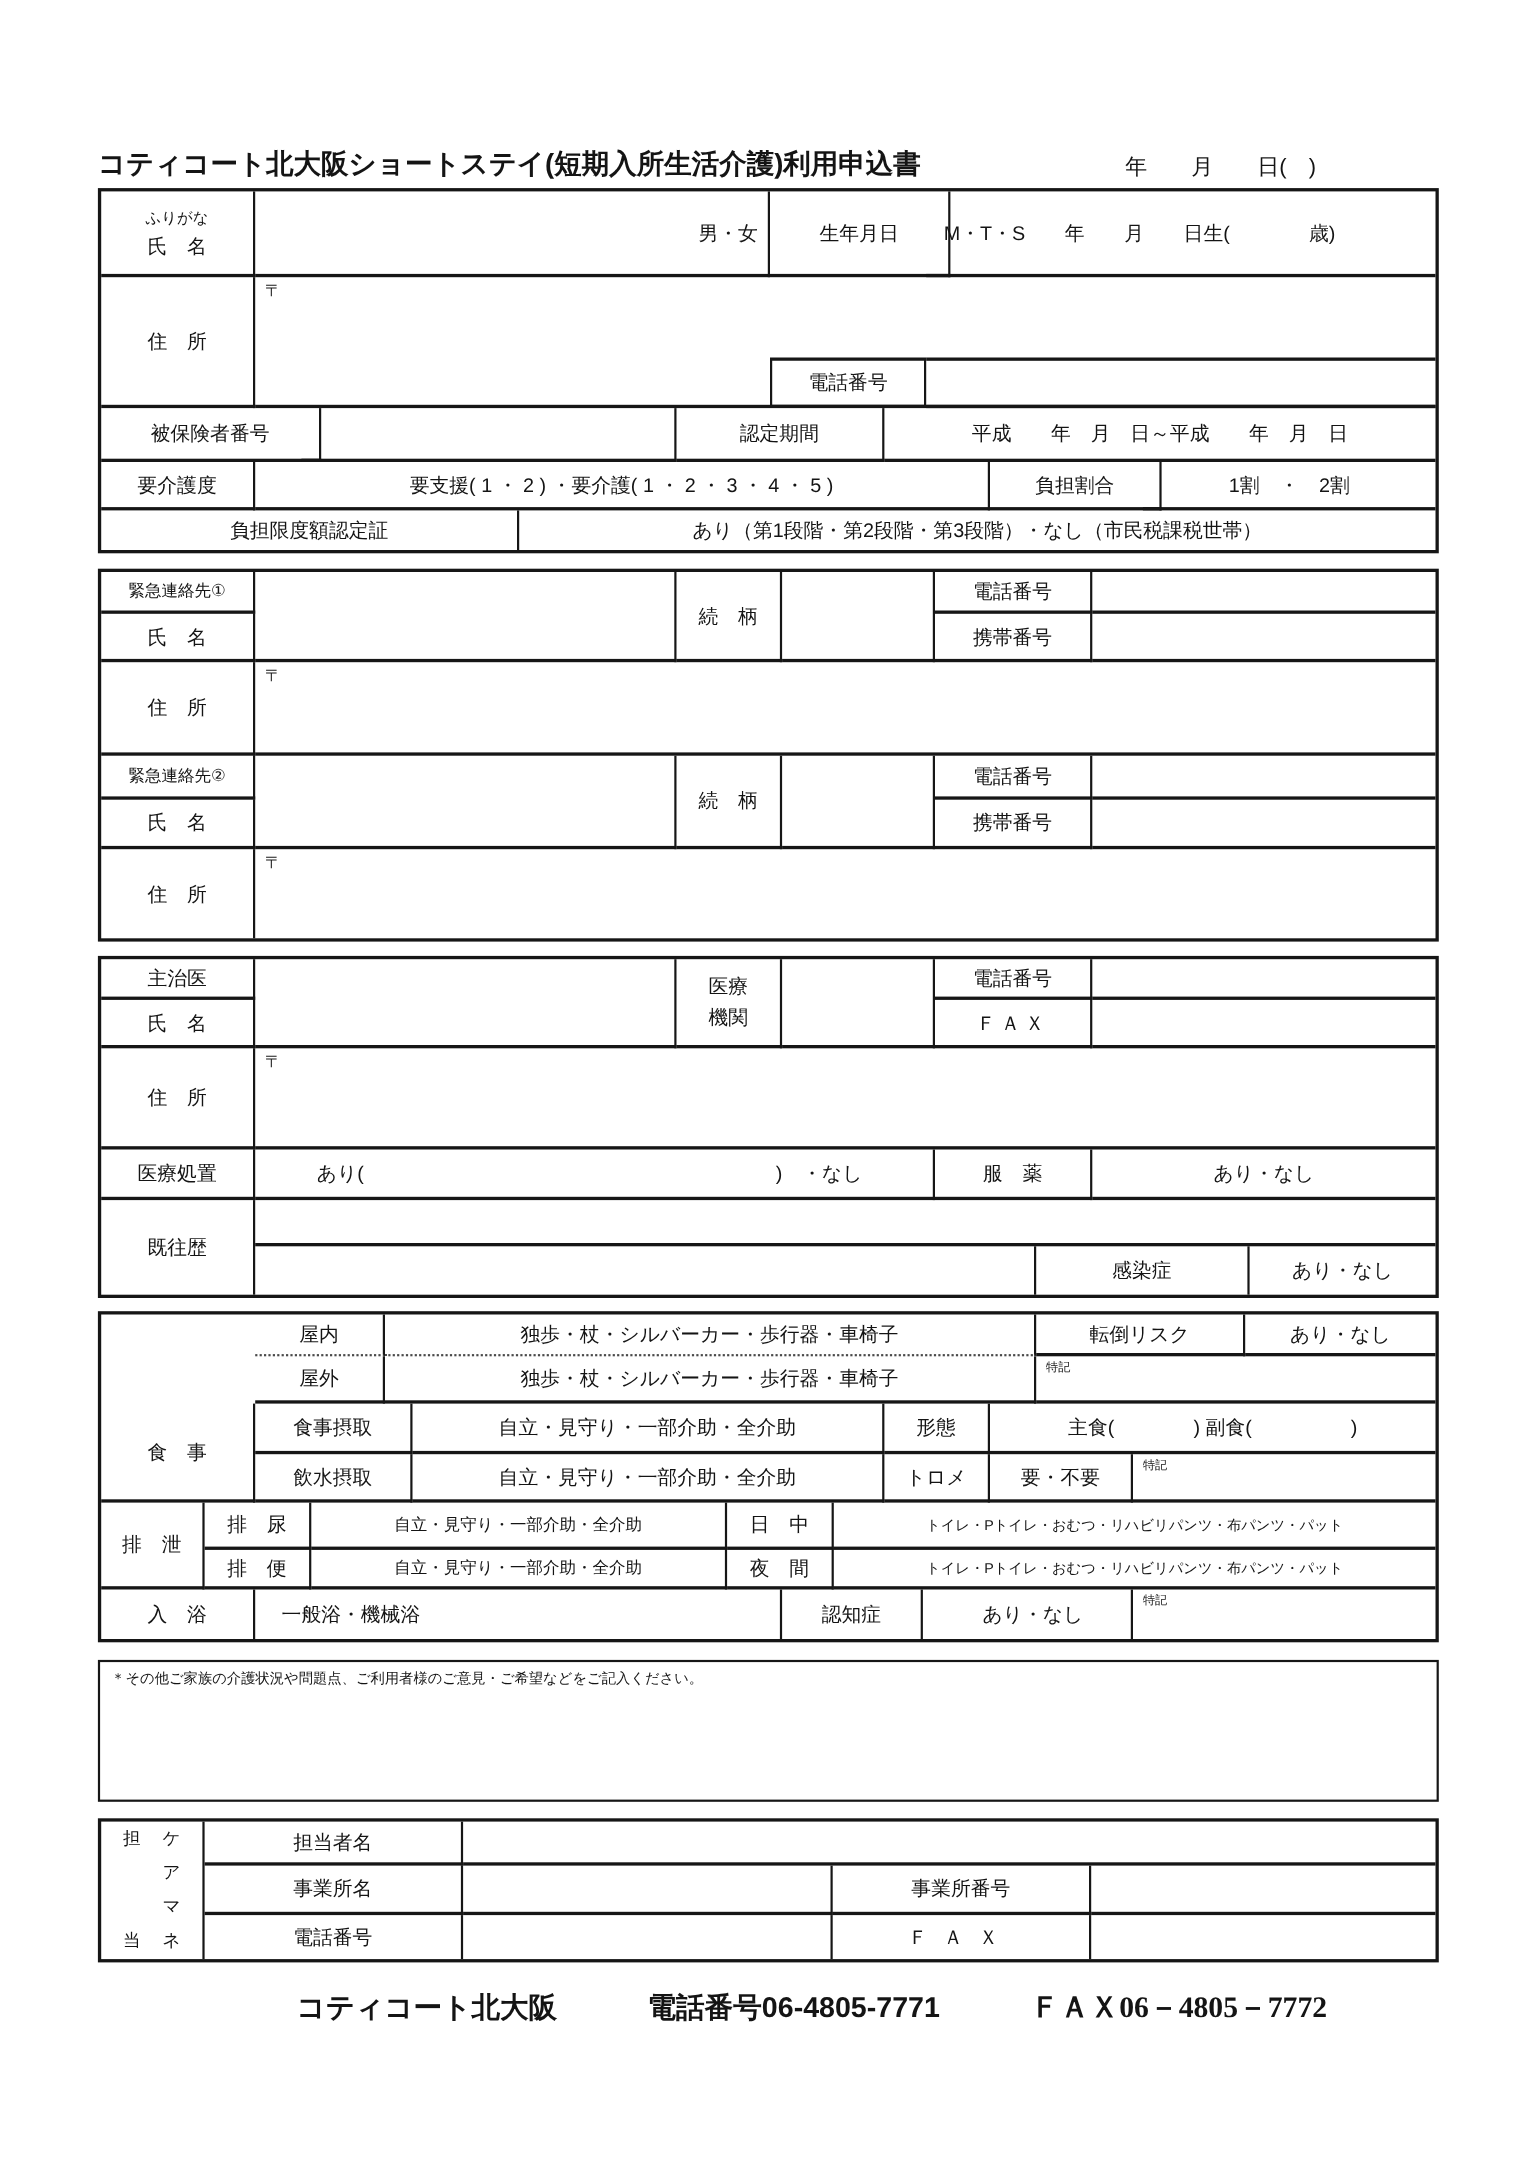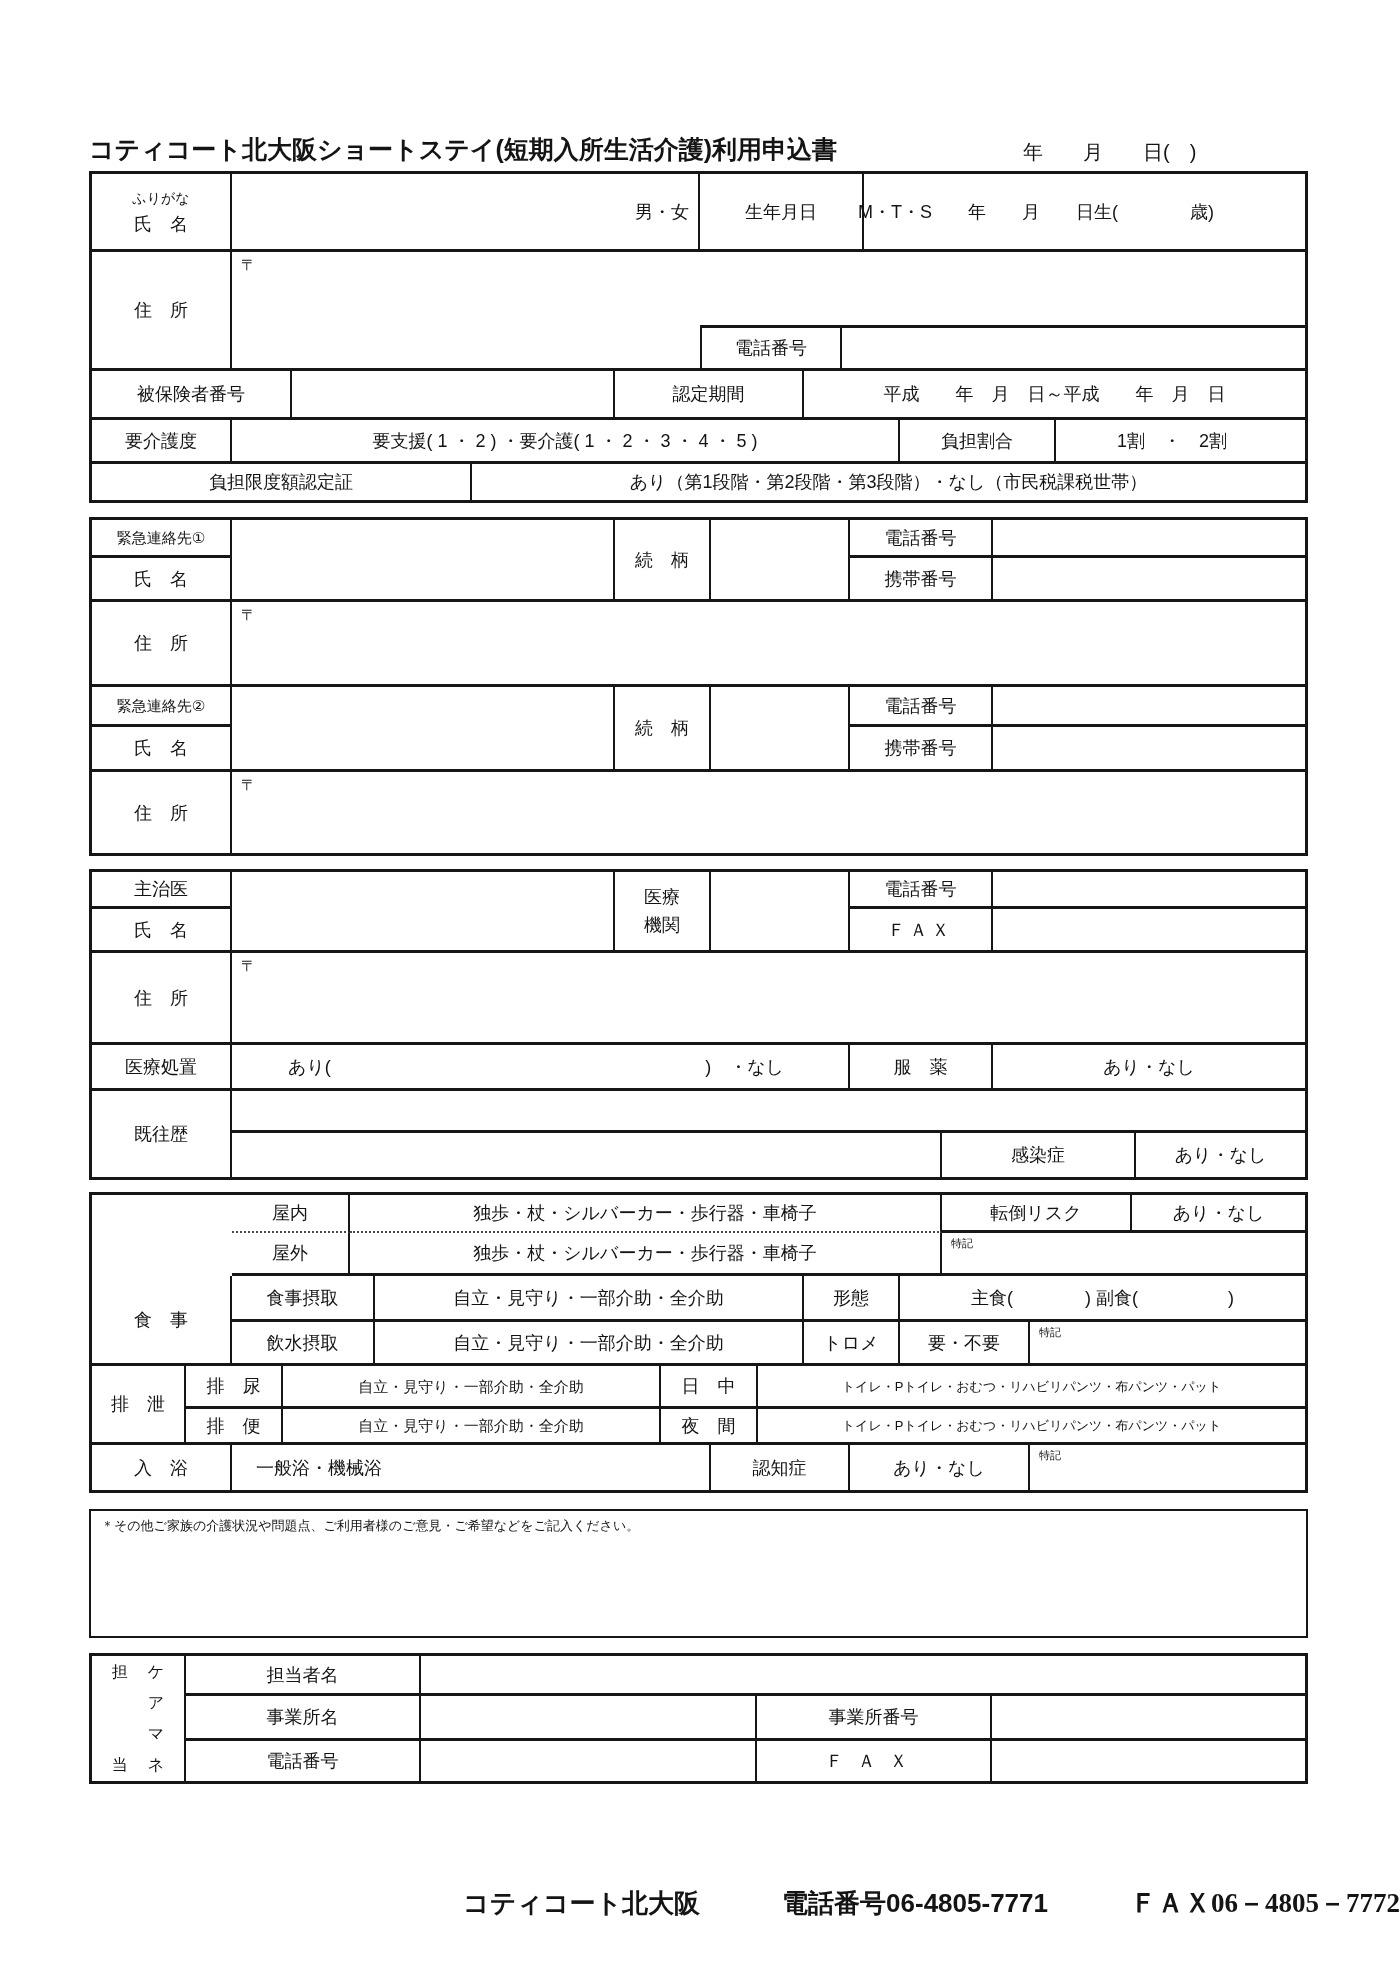--- a/index.html
+++ b/index.html
@@ -22,21 +22,21 @@
   .f14{font-size:14px;}
   .f13{font-size:13px;}
   .f11{font-size:11px;}
   .ls4{letter-spacing:4px;}
   .ls12{letter-spacing:14px;}
   .between{justify-content:space-between;padding-left:56px;padding-right:64px;}
   .notes{position:absolute;left:89px;top:1509px;width:1219px;height:129px;border:2px solid #161616;
          box-sizing:border-box;padding:8px 10px;font-size:13px;}
   .vwrap{display:flex;gap:20px;height:100%;padding:8px 0;box-sizing:border-box;}
   .vcol{display:flex;flex-direction:column;justify-content:space-between;font-size:16px;align-items:center;}
-  .footer{position:absolute;left:0;top:1890px;width:1400px;display:flex;justify-content:flex-end;
+  .footer{position:absolute;left:0;top:1812px;width:1400px;display:flex;justify-content:center;
           align-items:baseline;gap:82px;padding-left:76px;box-sizing:border-box;white-space:nowrap;}
   .f-fac{font-size:26px;font-weight:bold;}
   .f-ph{font-size:26px;font-weight:bold;}
   .f-fax{font-size:27px;font-family:"Liberation Serif","DejaVu Serif",serif;font-weight:600;}
 </style>
 </head>
 <body>
 
 <div class="page">
 
@@ -172,21 +172,21 @@
     <div class="c f15" style="left:191px;top:171px;width:378px;height:43px;">自立・見守り・一部介助・全介助</div>
     <div class="c" style="left:569px;top:171px;width:97px;height:43px;">日　中</div>
     <div class="c nbr f13" style="left:666px;top:171px;width:547px;height:43px;">トイレ・Pトイレ・おむつ・リハビリパンツ・布パンツ・パット</div>
     <div class="c" style="left:94px;top:214px;width:97px;height:36px;">排　便</div>
     <div class="c f15" style="left:191px;top:214px;width:378px;height:36px;">自立・見守り・一部介助・全介助</div>
     <div class="c" style="left:569px;top:214px;width:97px;height:36px;">夜　間</div>
     <div class="c nbr f13" style="left:666px;top:214px;width:547px;height:36px;">トイレ・Pトイレ・おむつ・リハビリパンツ・布パンツ・パット</div>
 
     <div class="c nbb" style="left:0px;top:250px;width:140px;height:45px;">入　浴</div>
     <div class="c nbb lft" style="left:140px;top:250px;width:479px;height:45px;padding-left:24px;">一般浴・機械浴</div>
-    <div class="c nbb" style="left:619px;top:250px;width:139px;height:45px;">認知症</div>
+    <div class="c nbb" style="left:619px;top:250px;width:128px;height:45px;">認知症</div>
     <div class="c nbb" style="left:758px;top:250px;width:180px;height:45px;">あり・なし</div>
     <div class="c nbr nbb tl" style="left:938px;top:250px;width:275px;height:45px;">
       <span class="f11">特記</span>
     </div>
   </div>
 
   <div class="notes">
     <span>＊その他ご家族の介護状況や問題点、ご利用者様のご意見・ご希望などをご記入ください。</span>
   </div>
 

